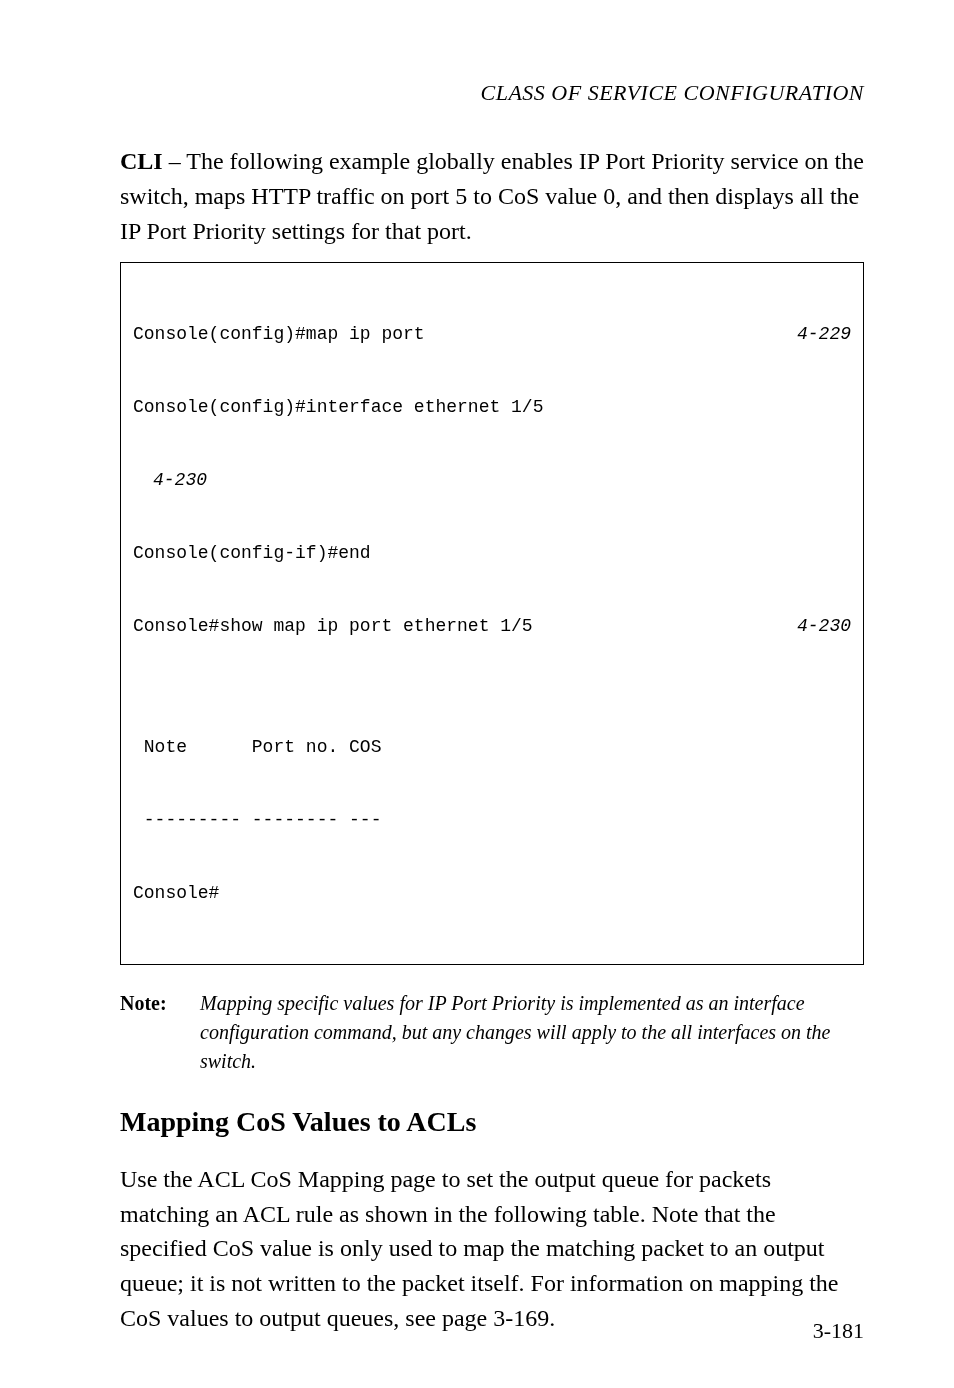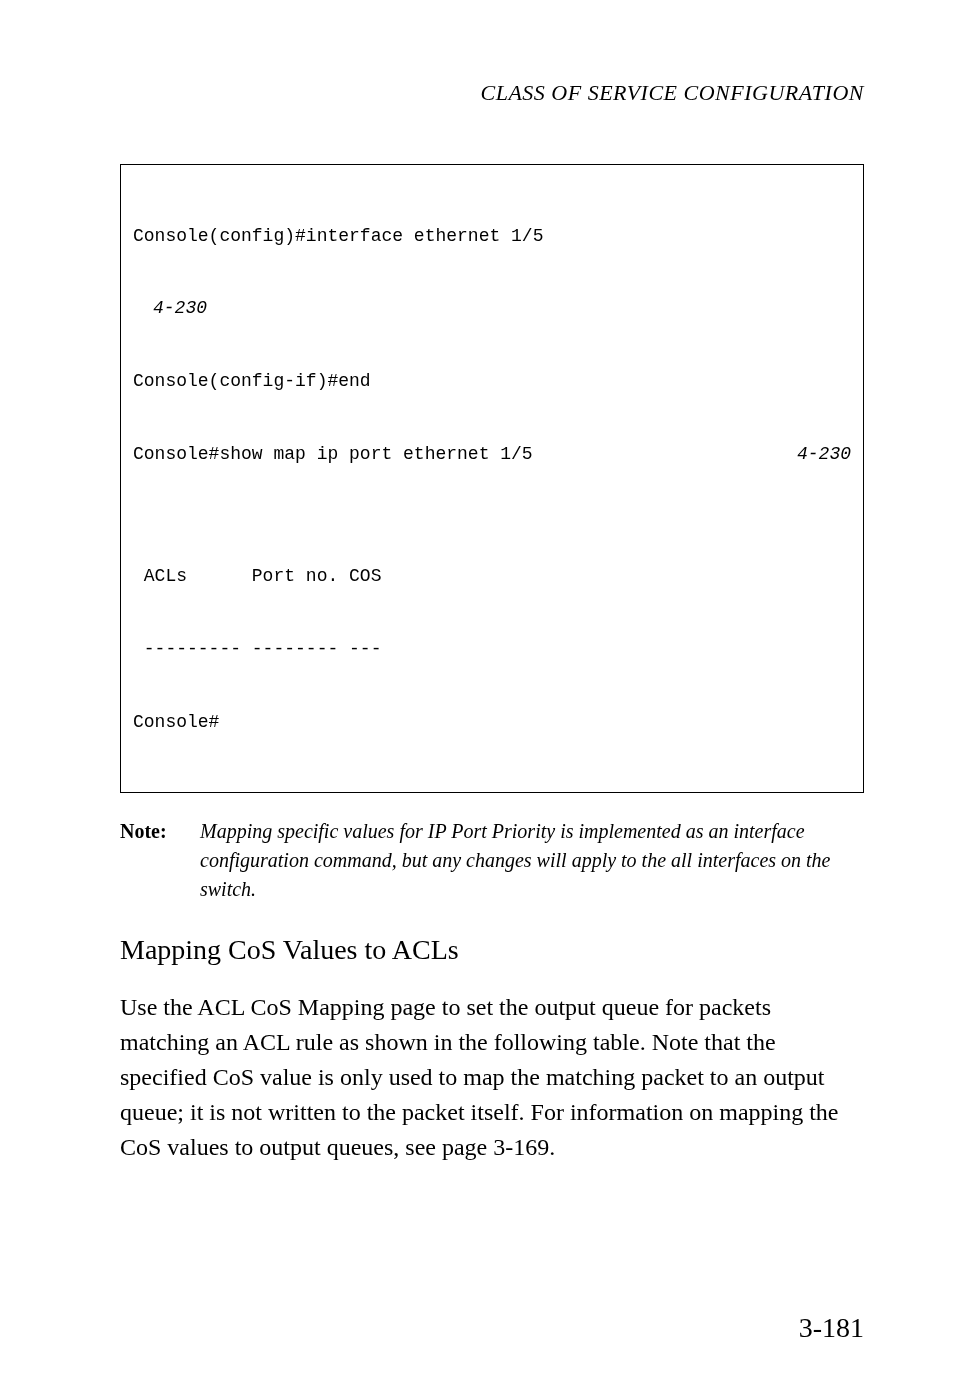--- a/index.html
+++ b/index.html
@@ -19,21 +19,21 @@
     box-sizing: border-box;
     height: 100%;
     position: relative;
   }
   .running-head {
     text-align: right;
     font-style: italic;
     font-variant: small-caps;
     font-size: 22px;
     letter-spacing: 0.5px;
-    margin-bottom: 58px;
+    margin-bottom: 38px;
     font-family: Garamond, "Times New Roman", serif;
   }
   .body-text {
     font-size: 24px;
     line-height: 1.45;
     margin-bottom: 14px;
     text-align: left;
   }
   .code-block {
     border: 1px solid #000;
@@ -51,46 +51,50 @@
   .note {
     display: flex;
     font-size: 20px;
     line-height: 1.45;
     margin: 0 0 30px 0;
   }
   .note-label { font-weight: bold; width: 80px; flex: 0 0 80px; }
   .note-body { flex: 1; font-style: italic; }
   h2.section {
     font-family: Garamond, "Times New Roman", serif;
-    font-weight: normal;
+    font-weight: bold;
     font-size: 28px;
     margin: 10px 0 14px 0;
   }
   .page-number {
     position: absolute;
     bottom: 44px;
     right: 90px;
-    font-size: 28px;
+    font-size: 22px;
   }
 </style>
 </head>
 <body>
 
 <div class="page">
 
   <div class="running-head">CLASS OF SERVICE CONFIGURATION</div>
 
+  <p class="body-text">
+    <b>CLI</b><span> – The following example globally enables IP Port Priority service on the switch, maps HTTP traffic on port 5 to CoS value 0, and then displays all the IP Port Priority settings for that port.</span>
+  </p>
 
   <div class="code-block">
+    <div class="code-line"><span class="code-cmd">Console(config)#map ip port</span><span class="code-ref">4-229</span></div>
     <div class="code-line"><span class="code-cmd">Console(config)#interface ethernet 1/5</span><span class="code-ref"></span></div>
     <div class="code-line"><span class="code-ref">4-230</span></div>
     <div class="code-line"><span class="code-cmd">Console(config-if)#end</span><span class="code-ref"></span></div>
     <div class="code-line"><span class="code-cmd">Console#show map ip port ethernet 1/5</span><span class="code-ref">4-230</span></div>
     <div class="code-line"><span class="code-cmd"></span><span class="code-ref"></span></div>
-    <div class="code-line"><span class="code-cmd"> ACLs      Port no. COS</span><span class="code-ref"></span></div>
+    <div class="code-line"><span class="code-cmd"> Note      Port no. COS</span><span class="code-ref"></span></div>
     <div class="code-line"><span class="code-cmd"> --------- -------- ---</span><span class="code-ref"></span></div>
     <div class="code-line"><span class="code-cmd">Console#</span><span class="code-ref"></span></div>
   </div>
 
   <div class="note">
     <div class="note-label">Note:</div>
     <div class="note-body">Mapping specific values for IP Port Priority is implemented as an interface configuration command, but any changes will apply to the all interfaces on the switch.</div>
   </div>
 
   <h2 class="section">Mapping CoS Values to ACLs</h2>

